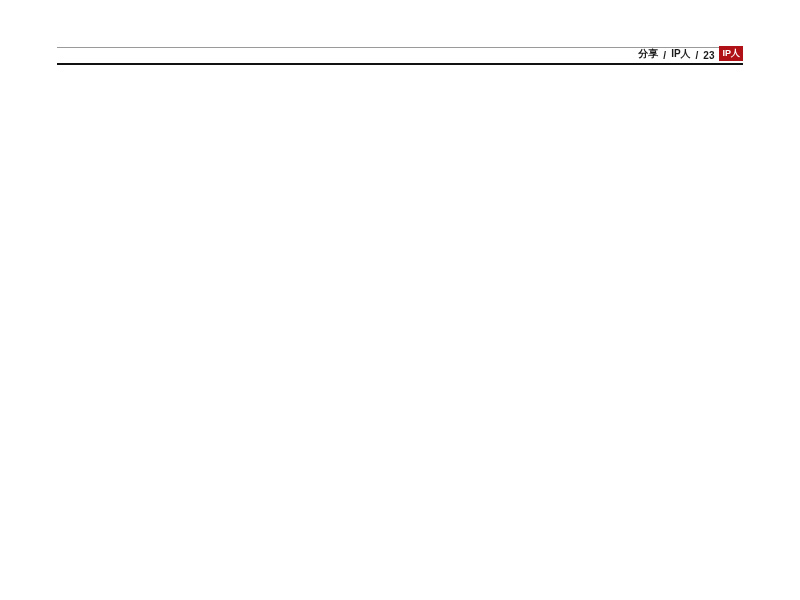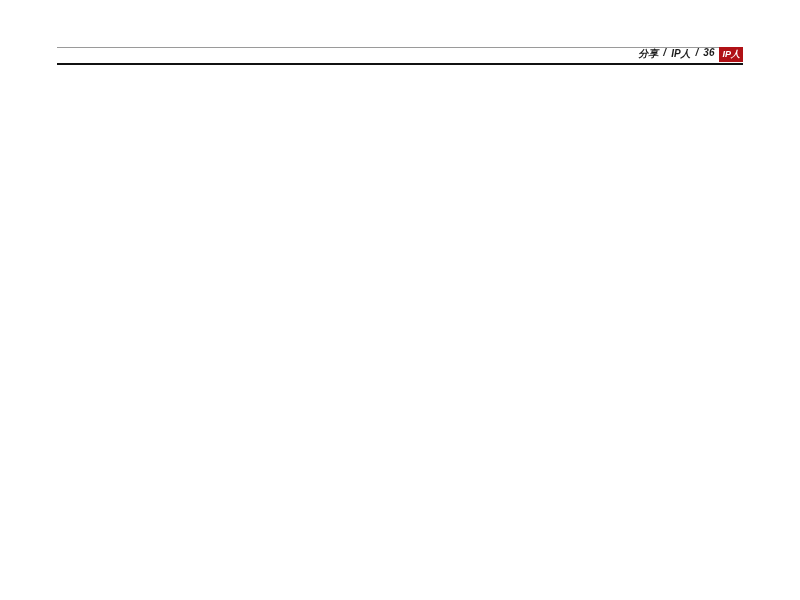--- a/index.html
+++ b/index.html
@@ -1,30 +1,30 @@
 <!DOCTYPE html>
 <html><head>
 <meta charset="utf-8">
 <style>
   html,body{margin:0;padding:0;background:#fff;}
   body{width:800px;height:600px;font-family:"Liberation Sans",sans-serif;overflow:hidden;}
   .page{position:relative;width:800px;height:600px;background:#fff;}
   .hdr-line-gray{position:absolute;left:57px;top:47px;width:686px;height:1px;background:#9a9a9a;}
   .hdr-line-black{position:absolute;left:57px;top:63px;width:686px;height:2px;background:#111;}
-  .hdr-meta{position:absolute;right:57px;top:47px;height:14px;display:flex;align-items:flex-start;gap:5px;
-            font-size:10px;font-weight:bold;color:#1a1a1a;font-style:italic;}
+  .hdr-meta{position:absolute;right:57px;top:47px;height:14px;display:flex;align-items:flex-end;gap:5px;
+            font-size:10px;font-weight:bold;color:#1a1a1a;}
   .hdr-badge{background:#b01116;color:#fff;font-size:9px;font-weight:bold;padding:1px 3px;}
 </style>
 </head>
 <body>
 
 <div class="page">
   <div class="hdr-line-gray"></div>
   <div class="hdr-line-black"></div>
   <div class="hdr-meta">
     <span>分享</span>
     <span>/</span>
     <span>IP人</span>
     <span>/</span>
-    <span>36</span>
+    <span>23</span>
     <span class="hdr-badge">IP人</span>
   </div>
 </div>
 
 </body></html>

